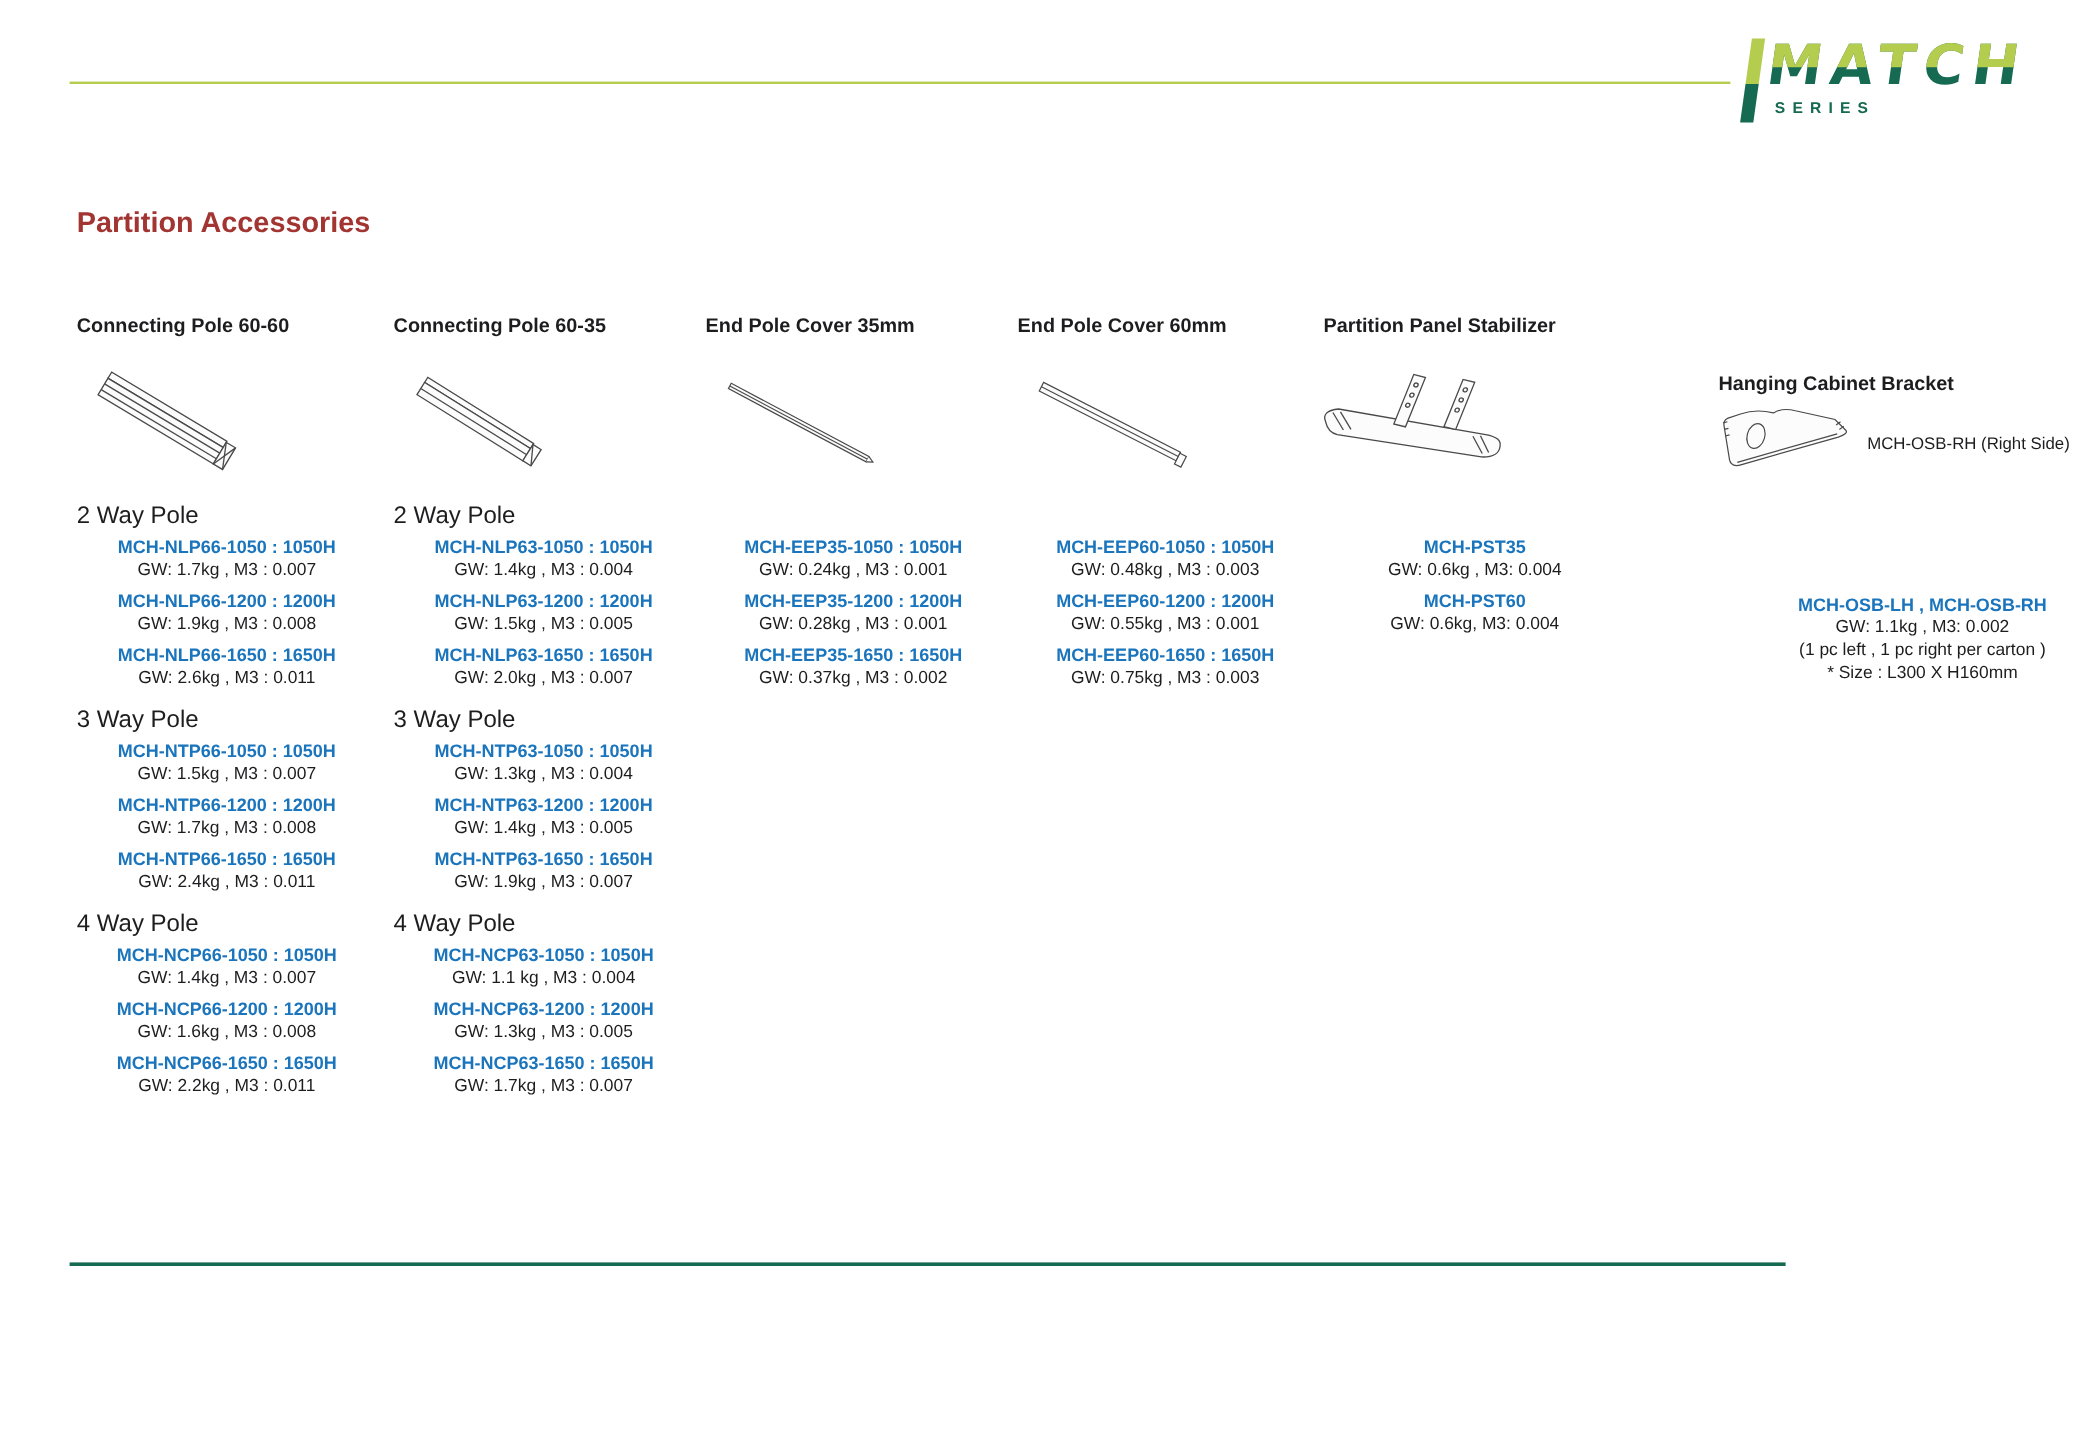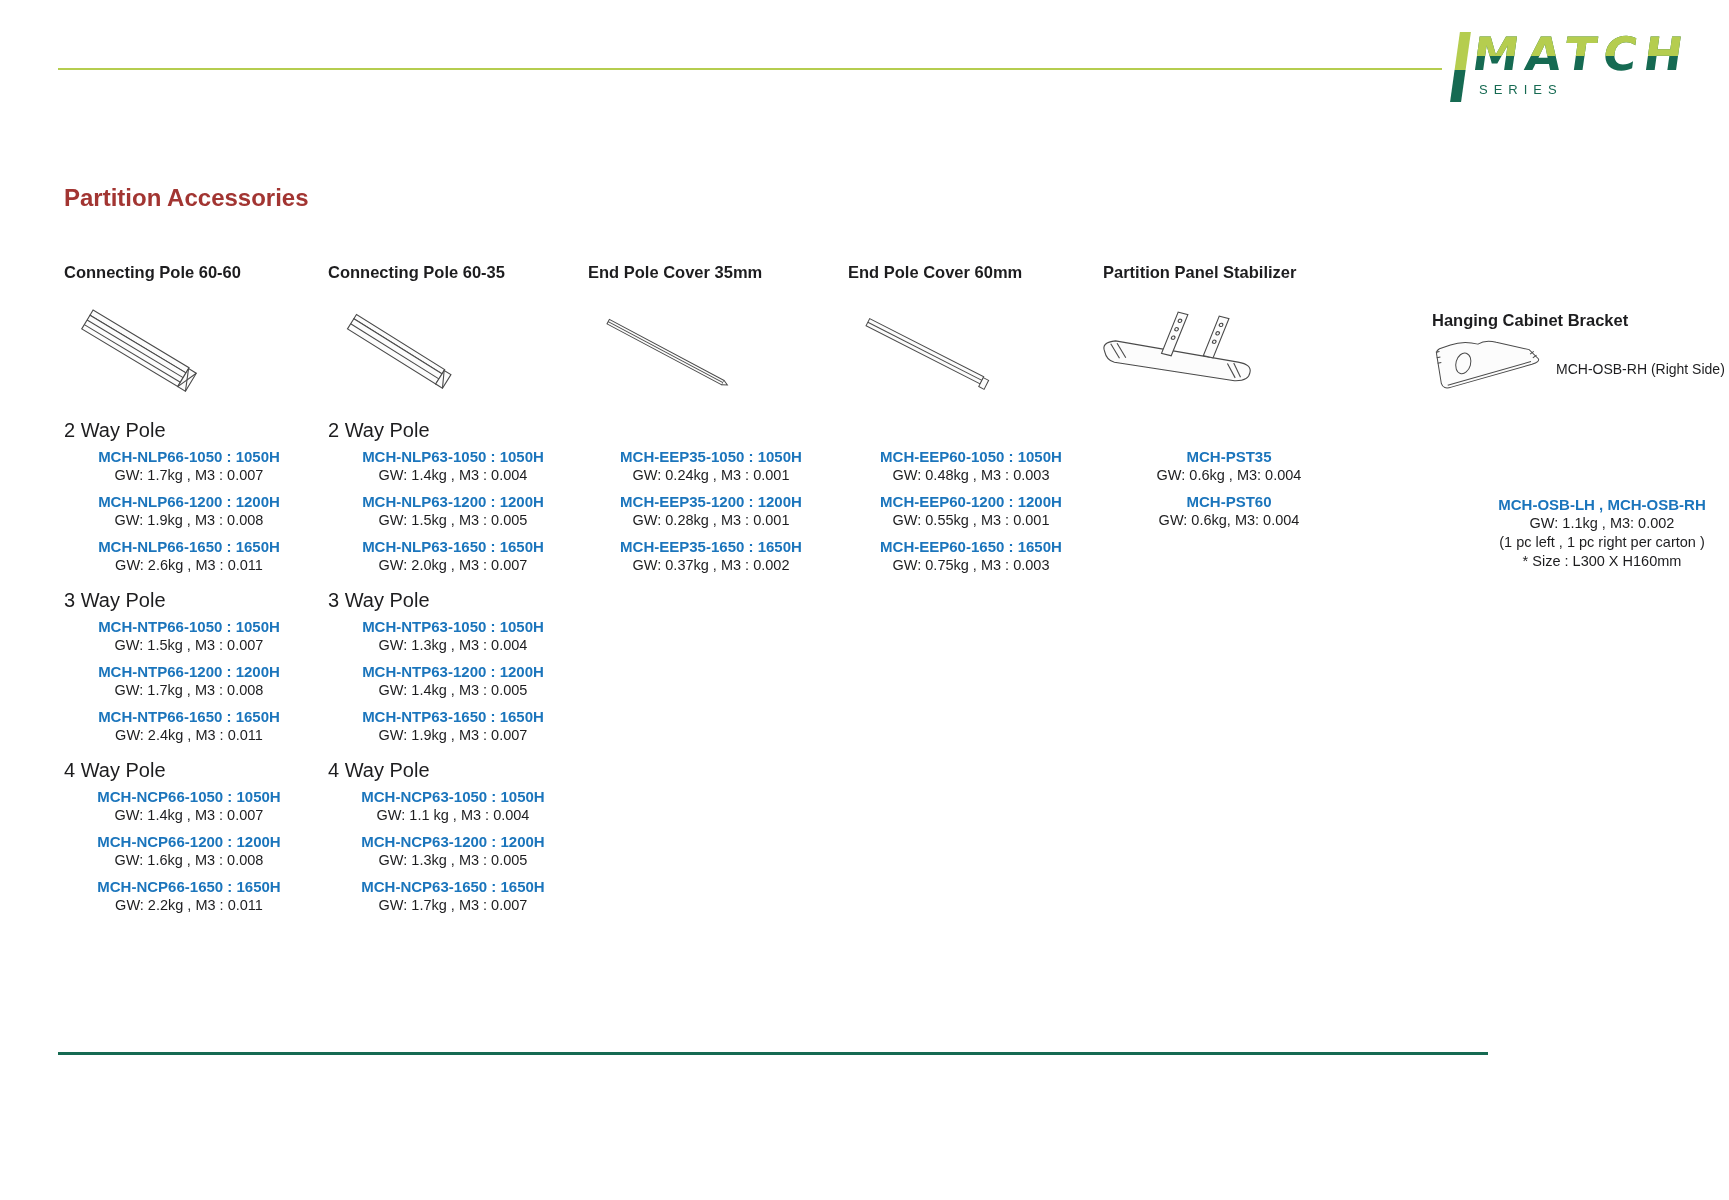--- a/index.html
+++ b/index.html
@@ -15,23 +15,23 @@
 
   .top-rule{position:absolute;left:58px;top:68px;width:1384px;height:2px;background:var(--light-green);}
   .bottom-rule{position:absolute;left:58px;top:1052px;width:1430px;height:3px;background:var(--dark-green);}
 
   
   .logo{position:absolute;left:1455px;top:28px;display:flex;align-items:flex-start;}
   .logo-bar{width:11px;height:70px;margin-top:4px;background:linear-gradient(to bottom,var(--light-green) 0 54%,var(--dark-green) 54% 100%);transform:skewX(-8deg);}
   .logo-text{margin-left:7px;}
   .logo-word{position:relative;display:inline-block;font-family:"DejaVu Sans","Liberation Sans",sans-serif;font-weight:bold;font-size:46px;line-height:52px;letter-spacing:7px;color:var(--dark-green);transform:skewX(-8deg);white-space:nowrap;}
   .logo-word .upper{position:absolute;left:0;top:0;width:100%;height:54%;overflow:hidden;color:var(--light-green);pointer-events:none;}
-  .logo-sub{font-weight:normal;font-size:13px;letter-spacing:6px;color:var(--dark-green);margin:2px 0 0 6px;}
-
-  .page-title{position:absolute;left:64px;top:184px;font-size:24px;font-weight:bold;color:var(--title-red);text-align:right;}
+  .logo-sub{font-weight:bold;font-size:13px;letter-spacing:6px;color:var(--dark-green);margin:2px 0 0 6px;}
+
+  .page-title{position:absolute;left:64px;top:172px;font-size:24px;font-weight:bold;color:var(--title-red);text-align:right;}
 
   #columns{position:absolute;left:0;top:0;width:100%;height:100%;}
   .col{position:absolute;top:262px;}
   .col-header{font-size:16.5px;line-height:21px;font-weight:bold;color:var(--ink);white-space:nowrap;}
   .col-image{height:120px;margin-top:11px;display:flex;align-items:center;}
   .col-image svg{margin-left:10px;}
   #columns .col:nth-child(5) .col-image svg{margin-left:-6px;}
 
   .bracket-stack{display:block;height:124px;margin-top:7px;}
   .bracket-row{display:flex;align-items:center;height:62px;}

